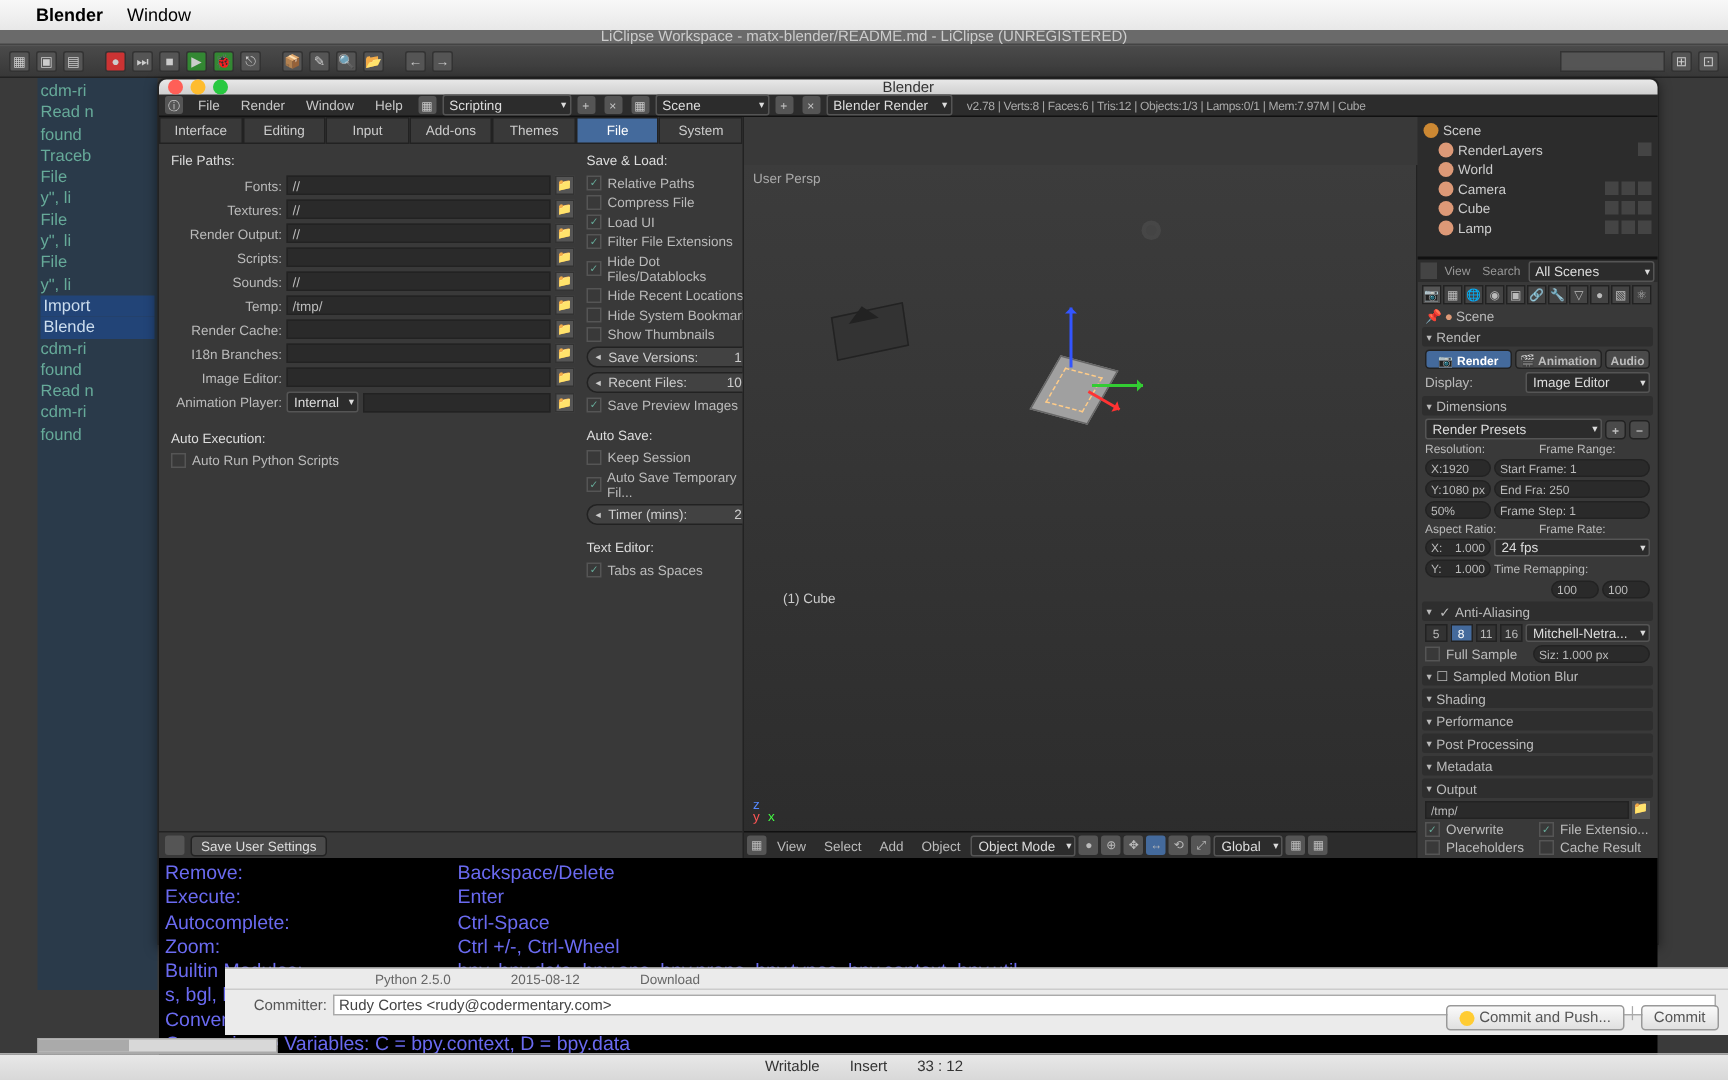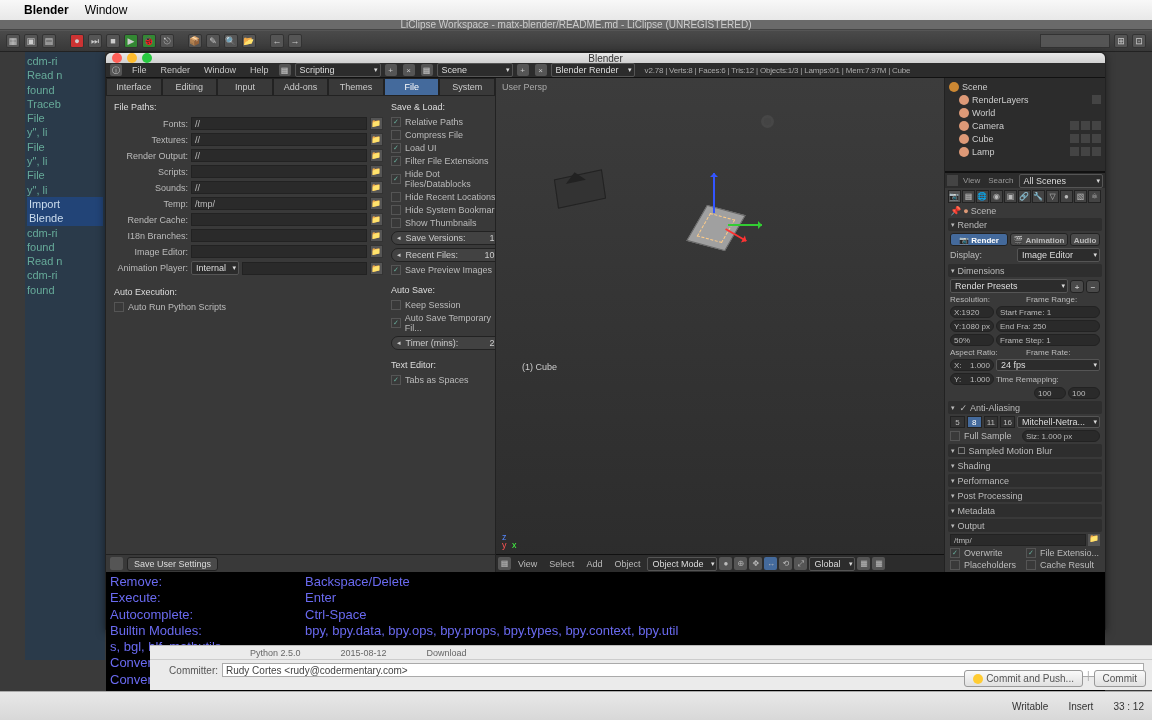--- a/index.html
+++ b/index.html
@@ -64,21 +64,21 @@
 .prefs-row .folder { width: 13px; height: 13px; background: #555; border: 1px solid #333; text-align: center; line-height: 11px; font-size: 8px; color: #cb8; }
 .prefs-check { display: flex; align-items: center; gap: 4px; }
 .prefs-check .box { width: 10px; height: 10px; border: 1px solid #555; display: flex; align-items: center; justify-content: center; font-size: 7px; color: #6a9; }
 .prefs-numfield { display: flex; align-items: center; background: #424242; border: 1px solid #222; height: 14px; font-size: 9px; color: #ccc; border-radius: 7px; padding: 0 3px; }
 .prefs-numfield .arrow { font-size: 7px; padding: 0 2px; }
 .prefs-numfield .nlbl { flex: 1; padding: 0 3px; }
 .prefs-footer { height: 18px; display: flex; align-items: center; padding: 0 4px; gap: 4px; border-top: 1px solid #222; }
 .prefs-footer .btn { font-size: 9px; background: #4a4a4a; border: 1px solid #222; color: #ddd; padding: 1px 6px; border-radius: 3px; text-align: right; }
 
 
-.viewport { flex: 1; background: linear-gradient(#3c3c3c,#2c2c2c); position: relative; border-right: 1px solid #222; }
+.viewport { flex: 1; background: linear-gradient(#3c3c3c,#2c2c2c); position: relative; border-right: 1px solid #222; margin-top: 32px; }
 .vp-label { position: absolute; top: 4px; left: 6px; font-size: 9px; color: #aaa; }
 .vp-cubetxt { position: absolute; top: 284px; left: 26px; font-size: 9px; color: #ccc; }
 .vp-footer { position: absolute; bottom: 0; left: 0; right: 0; height: 18px; background: #2c2c2c; border-top: 1px solid #111; display: flex; align-items: center; font-size: 9px; color: #bbb; gap: 2px; padding: 0 2px; }
 .vp-footer .icon-sq { width: 13px; height: 13px; background: #555; border-radius: 2px; display:inline-flex; align-items:center; justify-content:center; font-size:8px; }
 .vp-footer .mitem { padding: 0 5px; }
 .vp-gizmo-cube { position: absolute; top: 130px; left: 200px; width: 40px; height: 40px; background: #a0a0a0; border: 1px solid #666; transform: rotate(15deg) skewX(-15deg); }
 .vp-gizmo-cube .inner { position: absolute; inset: 6px; border: 1px dashed #fc8; }
 .vp-axis { position: absolute; }
 .vp-axis.z { top: 95px; left: 217px; width: 2px; height: 40px; background: #35f; }
 .vp-axis.z::after { content: ""; position: absolute; top: -4px; left: -3px; border: 4px solid transparent; border-bottom-color: #35f; }
@@ -132,21 +132,21 @@
 .git-strip .tabs { display: flex; gap: 40px; padding: 2px 100px; font-size: 9px; color: #666; border-bottom: 1px solid #ccc; height: 14px; }
 .git-row { display: flex; padding: 3px 8px; align-items: center; gap: 4px; }
 .git-row .lbl { width: 60px; text-align: right; }
 .git-row .inp { flex: 1; border: 1px solid #aaa; background: #fff; height: 14px; font-size: 10px; padding: 0 3px; color: #444; }
 .git-btns { position: absolute; right: 6px; bottom: 3px; display: flex; gap: 4px; }
 .git-btns .gbtn { background: linear-gradient(#fafafa,#e0e0e0); border: 1px solid #999; border-radius: 3px; font-size: 10px; padding: 2px 8px; display: flex; align-items: center; gap: 3px; }
 .git-btns .lightbulb { width:10px; height:10px; background:#fc3; border-radius:50%; }
 .git-btns .sep { color: #aaa; }
 
 
-.statusbar { position: absolute; bottom: 0; left: 0; right: 0; height: 29px; background: linear-gradient(#e8e8e8,#d8d8d8); border-top: 1px solid #aaa; display: flex; align-items: center; font-size: 10px; color: #333; padding: 0 8px; gap: 20px; justify-content: flex-end; }
+.statusbar { position: absolute; bottom: 0; left: 0; right: 0; height: 18px; background: linear-gradient(#e8e8e8,#d8d8d8); border-top: 1px solid #aaa; display: flex; align-items: center; font-size: 10px; color: #333; padding: 0 8px; gap: 20px; justify-content: center; }
 
 
 .scroll-stub { position: absolute; left: 25px; bottom: 18px; width: 160px; height: 10px; background: #d8d8d8; border: 1px solid #aaa; }
 .scroll-stub .thumb { width: 60px; height: 100%; background: #aaa; }
 </style>
 </head>
 <body>
 
 <div class="macos-menubar">
   <span class="apple-logo"></span>
@@ -647,20 +647,24 @@
           </div>
         <div class="kv">
             <span class="k">Execute:</span>
             <span class="v">Enter</span>
           </div>
         <div class="kv">
             <span class="k">Autocomplete:</span>
             <span class="v">Ctrl-Space</span>
           </div>
         <div class="kv">
+            <span class="k">Zoom:</span>
+            <span class="v">Ctrl +/-, Ctrl-Wheel</span>
+          </div>
+        <div class="kv">
             <span class="k">Builtin Modules:</span>
             <span class="v">bpy, bpy.data, bpy.ops, bpy.props, bpy.types, bpy.context, bpy.util</span>
           </div>
         <div>s, bgl, blf, mathutils</div>
         <div><span>Convenience Imports:</span> <span>from mathutils import *; from math import *</span></div>
         <div><span>Convenience Variables:</span> <span>C = bpy.context, D = bpy.data</span></div>
         <div>&nbsp;</div>
 
       </div>
 

